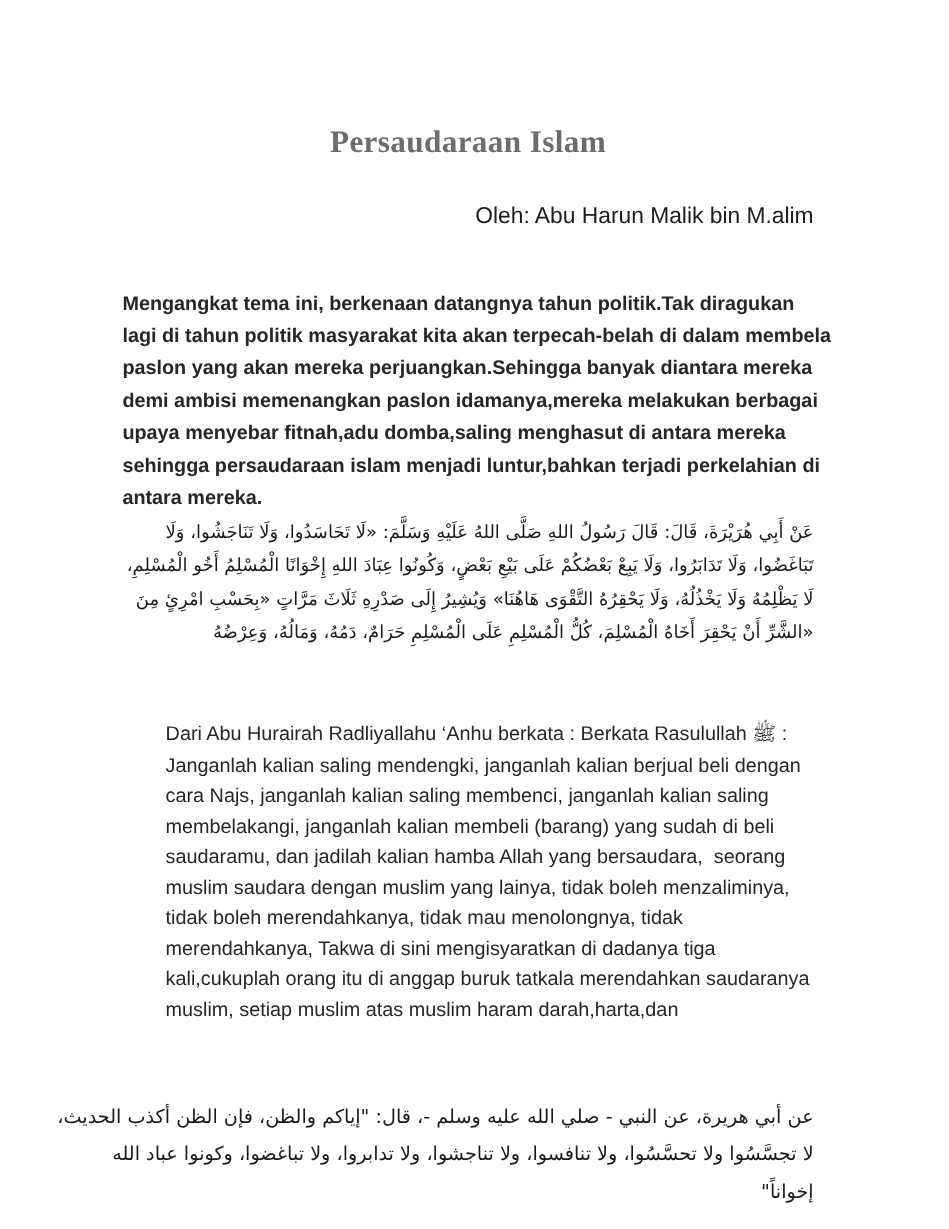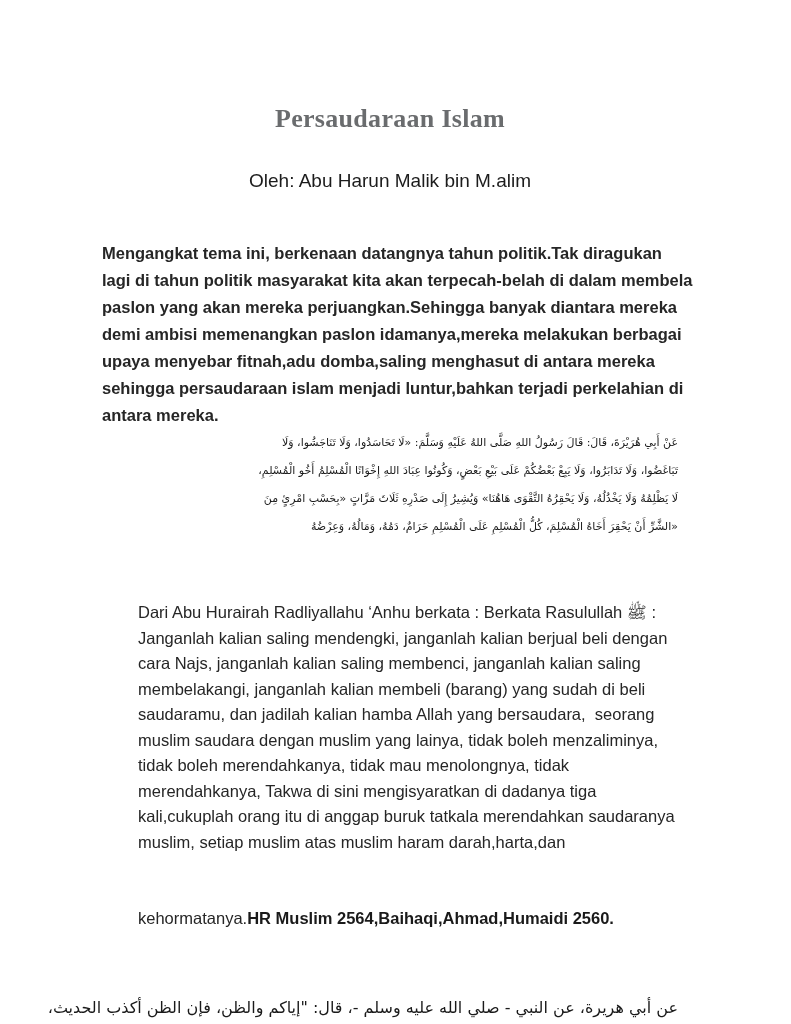--- a/index.html
+++ b/index.html
@@ -22,21 +22,21 @@
     text-align:center;
     font-family:"Liberation Serif", serif;
     font-weight:bold;
     font-size:26px;
     line-height:32px;
     color:#6a6c6e;
     letter-spacing:0.3px;
   }
   .byline {
     margin-top:34px;
-    text-align:center;
+    text-align:right;
     font-size:19px;
     line-height:24px;
     color:#1c1c1c;
   }
   .para {
     font-size:16.5px;
     color:#262626;
     white-space:pre;
   }
   .intro {
@@ -47,21 +47,21 @@
   .arabic {
     direction:rtl;
     text-align:right;
     unicode-bidi:embed;
     white-space:pre;
     color:#1a1a1a;
     font-family:"DejaVu Sans", sans-serif;
   }
   .arabic-1 {
     margin-top:0px;
-    font-size:11px;
+    font-size:15px;
     line-height:28px;
   }
   .translation {
     margin-top:8px;
     line-height:25.5px;
     margin-left:36px;
   }
   .translation .tail-line b { font-weight:bold; color:#1a1a1a; }
   .arabic-2 {
     margin-top:9px;
@@ -96,21 +96,20 @@
       <div>Dari Abu Hurairah Radliyallahu ‘Anhu berkata : Berkata Rasulullah ﷺ :
 Janganlah kalian saling mendengki, janganlah kalian berjual beli dengan
 cara Najs, janganlah kalian saling membenci, janganlah kalian saling
 membelakangi, janganlah kalian membeli (barang) yang sudah di beli
 saudaramu, dan jadilah kalian hamba Allah yang bersaudara,  seorang
 muslim saudara dengan muslim yang lainya, tidak boleh menzaliminya,
 tidak boleh merendahkanya, tidak mau menolongnya, tidak
 merendahkanya, Takwa di sini mengisyaratkan di dadanya tiga
 kali,cukuplah orang itu di anggap buruk tatkala merendahkan saudaranya
 muslim, setiap muslim atas muslim haram darah,harta,dan</div>
-      <div class="tail-line"><span>kehormatanya.</span><b>HR Muslim 2564,Baihaqi,Ahmad,Humaidi 2560.</b></div>
     </div>
 
     <div class="arabic arabic-2" dir="rtl">عن أبي هريرة، عن النبي - صلي الله عليه وسلم -، قال: "إياكم والظن، فإن الظن أكذب الحديث،
 لا تجسَّسُوا ولا تحسَّسُوا، ولا تنافسوا، ولا تناجشوا، ولا تدابروا، ولا تباغضوا، وكونوا عباد الله
 إخواناً"</div>
 
   </div>
 </div>
 
 </body></html>

